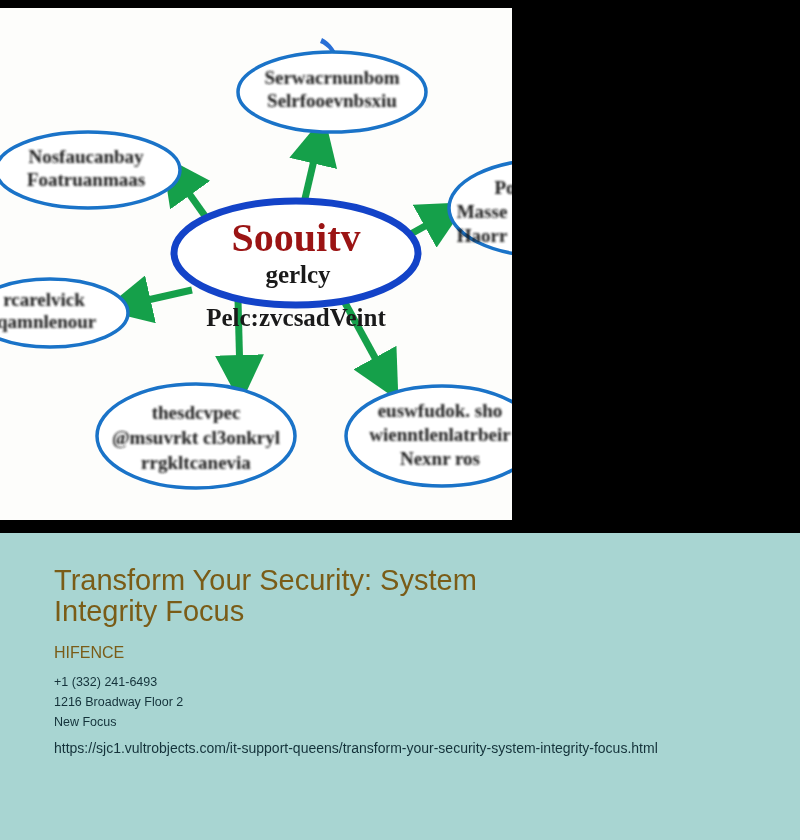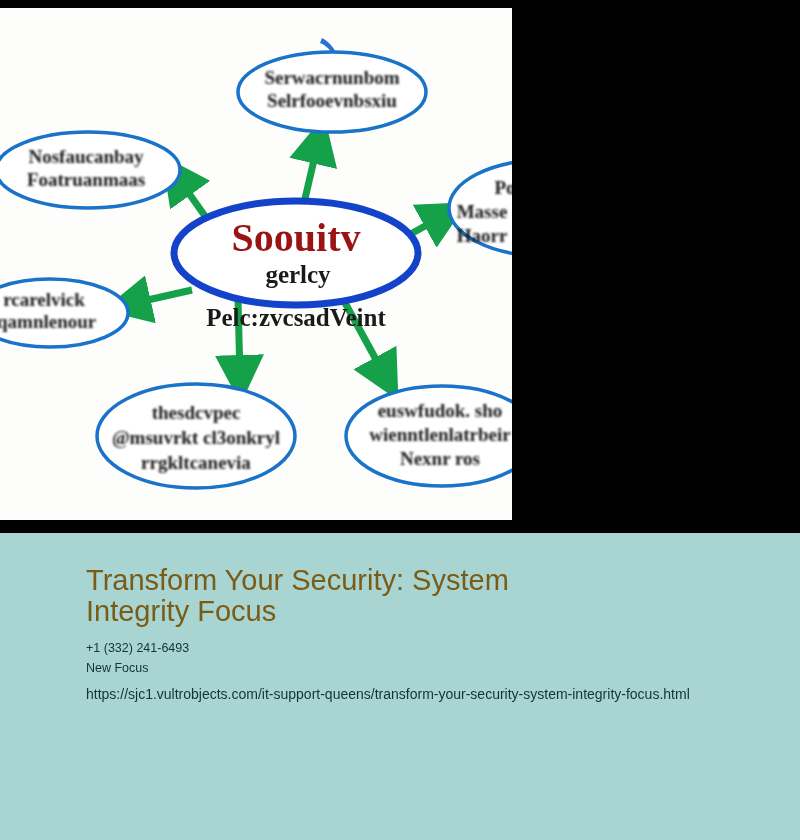--- a/index.html
+++ b/index.html
@@ -69,21 +69,21 @@
   
   .info {
     position: absolute;
     left: 0;
     top: 533px;
     width: 800px;
     height: 307px;
     background: #a8d5d2;
   }
   .info-inner {
-    padding: 32px 40px 0 86px;
+    padding: 32px 40px 0 54px;
   }
   .info-title {
     font-family: "Liberation Sans", sans-serif;
     font-size: 29px;
     line-height: 1.08;
     color: #7a5c17;
     font-weight: 400;
     margin: 0 0 0 0;
     max-width: 520px;
   }
@@ -192,21 +192,23 @@
           <text class="center-text-sub" x="298" y="275" font-size="32" fill="#9b1414">gerlcy</text>
           <text class="center-text-sub blur" x="296" y="318">Pelc:zvcsadVeint</text>
         </g>
       </svg>
     </div>
   </div>
 
   <div class="info">
     <div class="info-inner">
       <h1 class="info-title">Transform Your Security: System Integrity Focus</h1>
+      <div class="info-brand">HIFENCE</div>
       <div class="info-contact">
         <div>+1 (332) 241-6493</div>
+        <div>1216 Broadway Floor 2</div>
         <div>New Focus</div>
       </div>
       <div class="info-url">https://sjc1.vultrobjects.com/it-support-queens/transform-your-security-system-integrity-focus.html</div>
     </div>
   </div>
 
 </div>
 
 </body></html>

